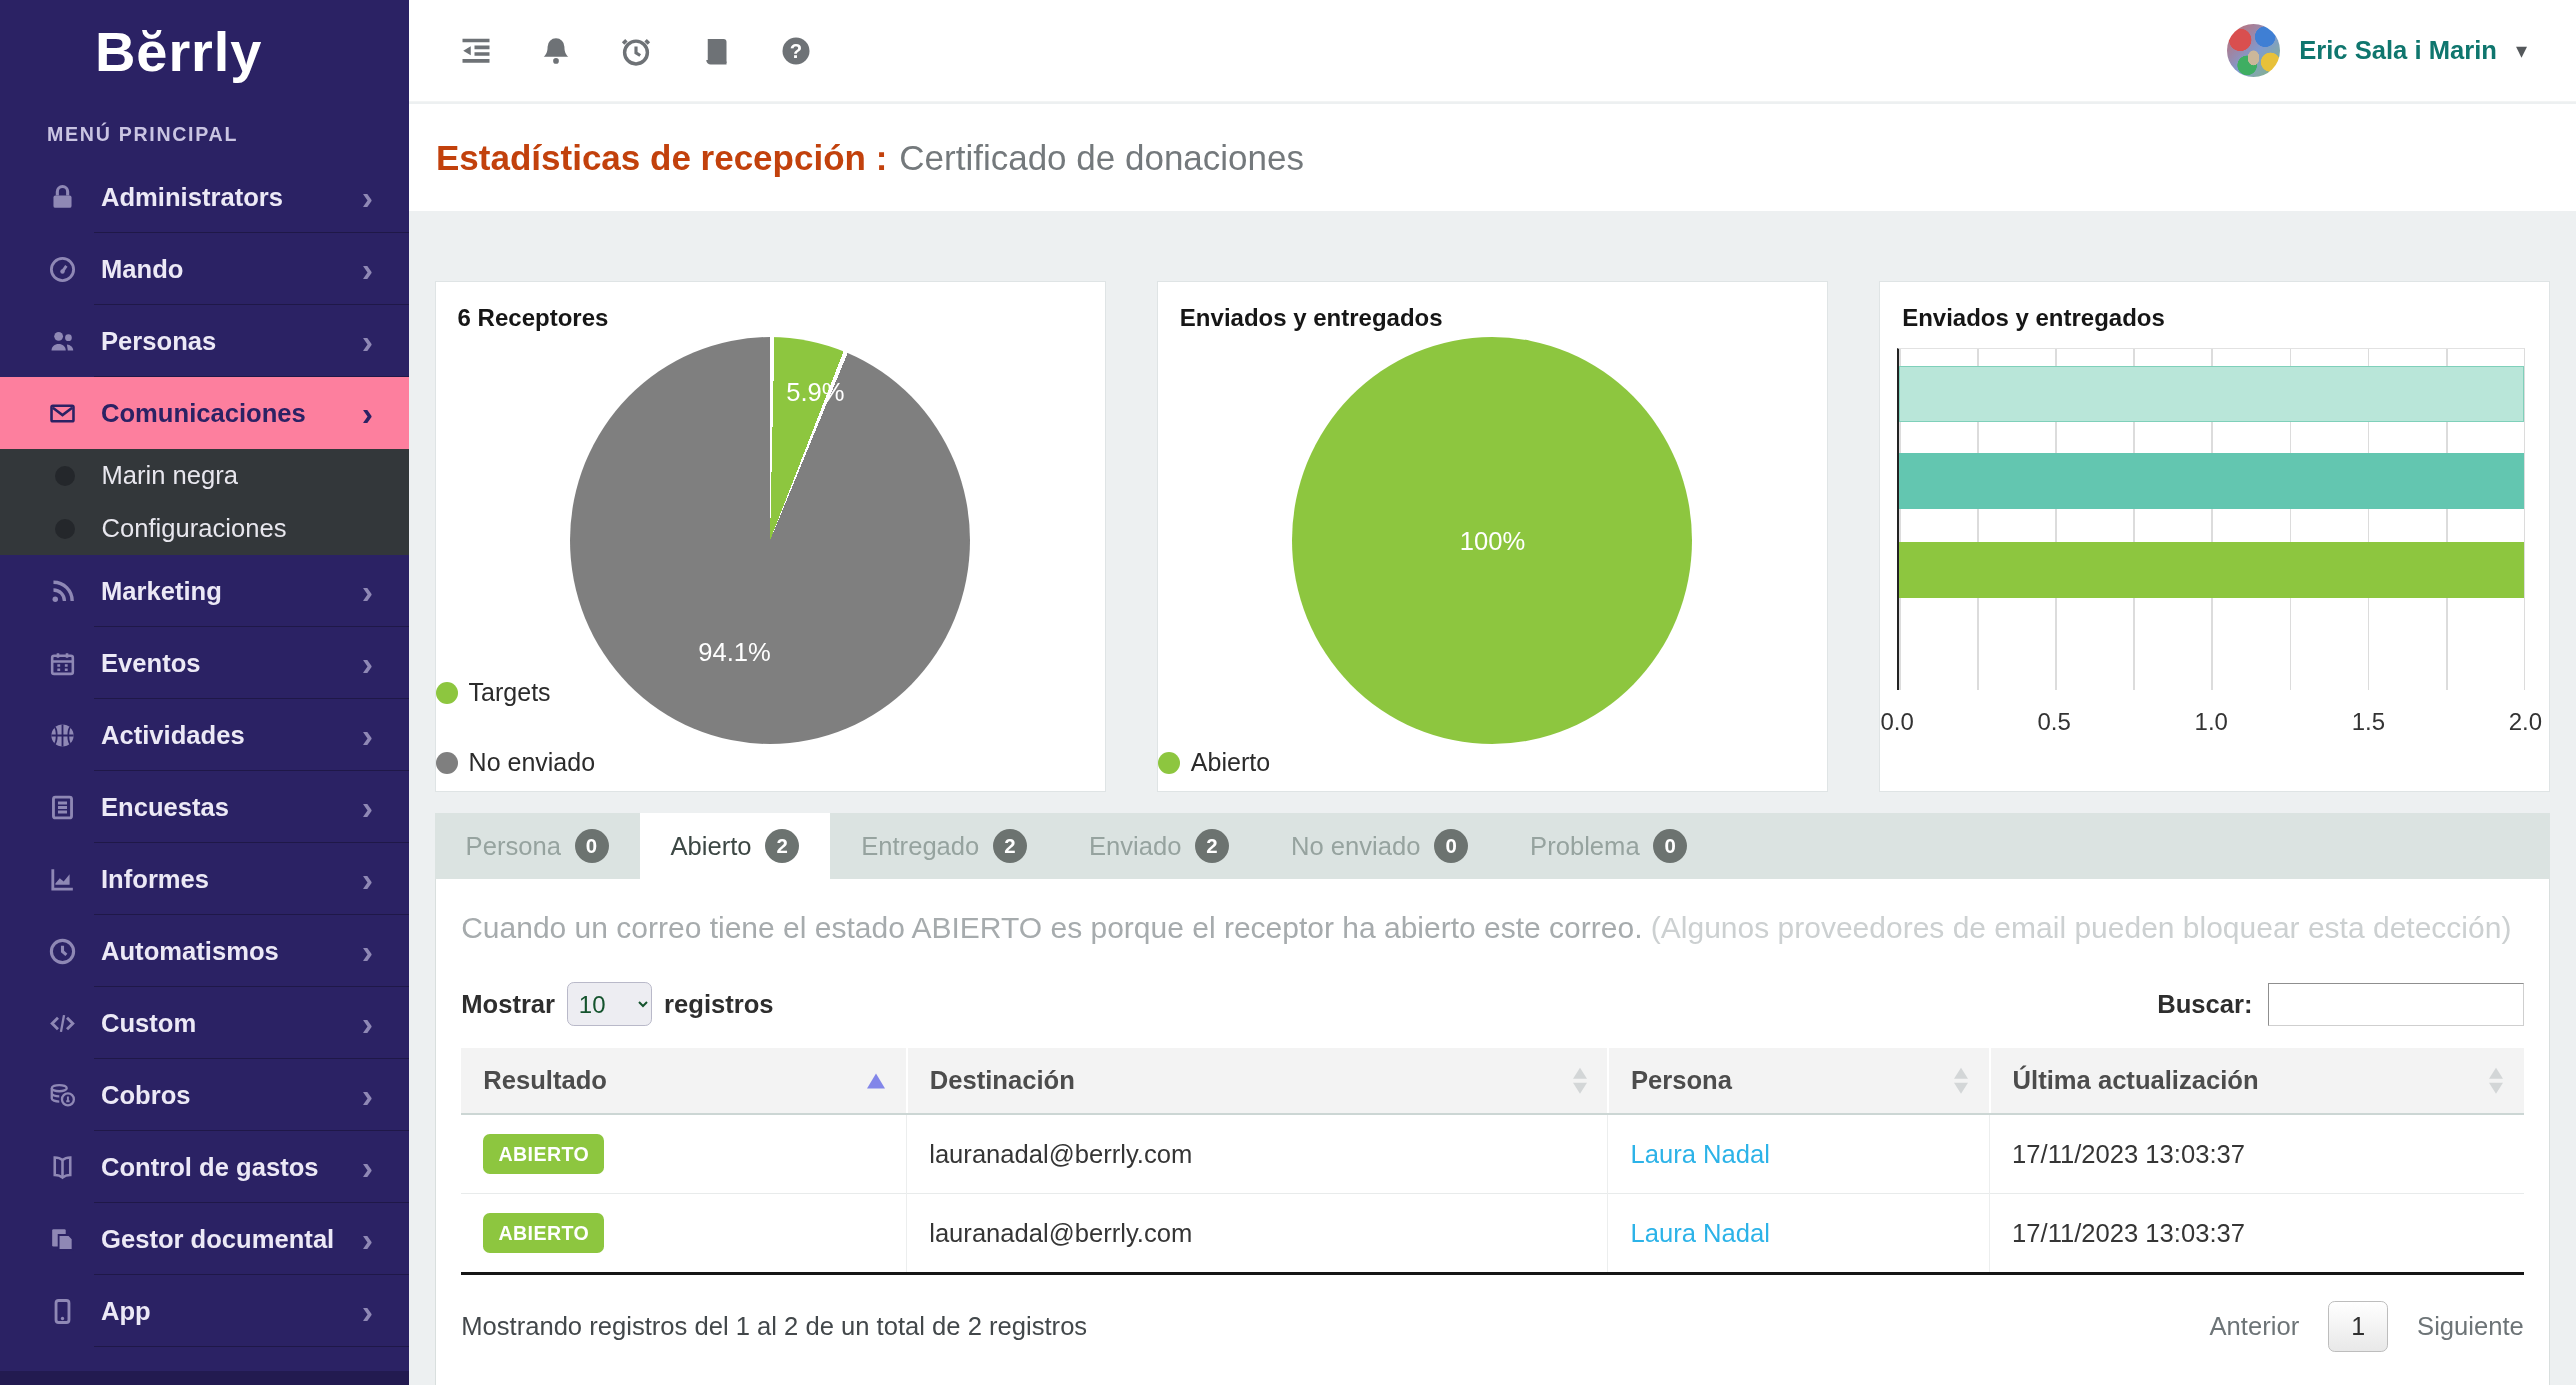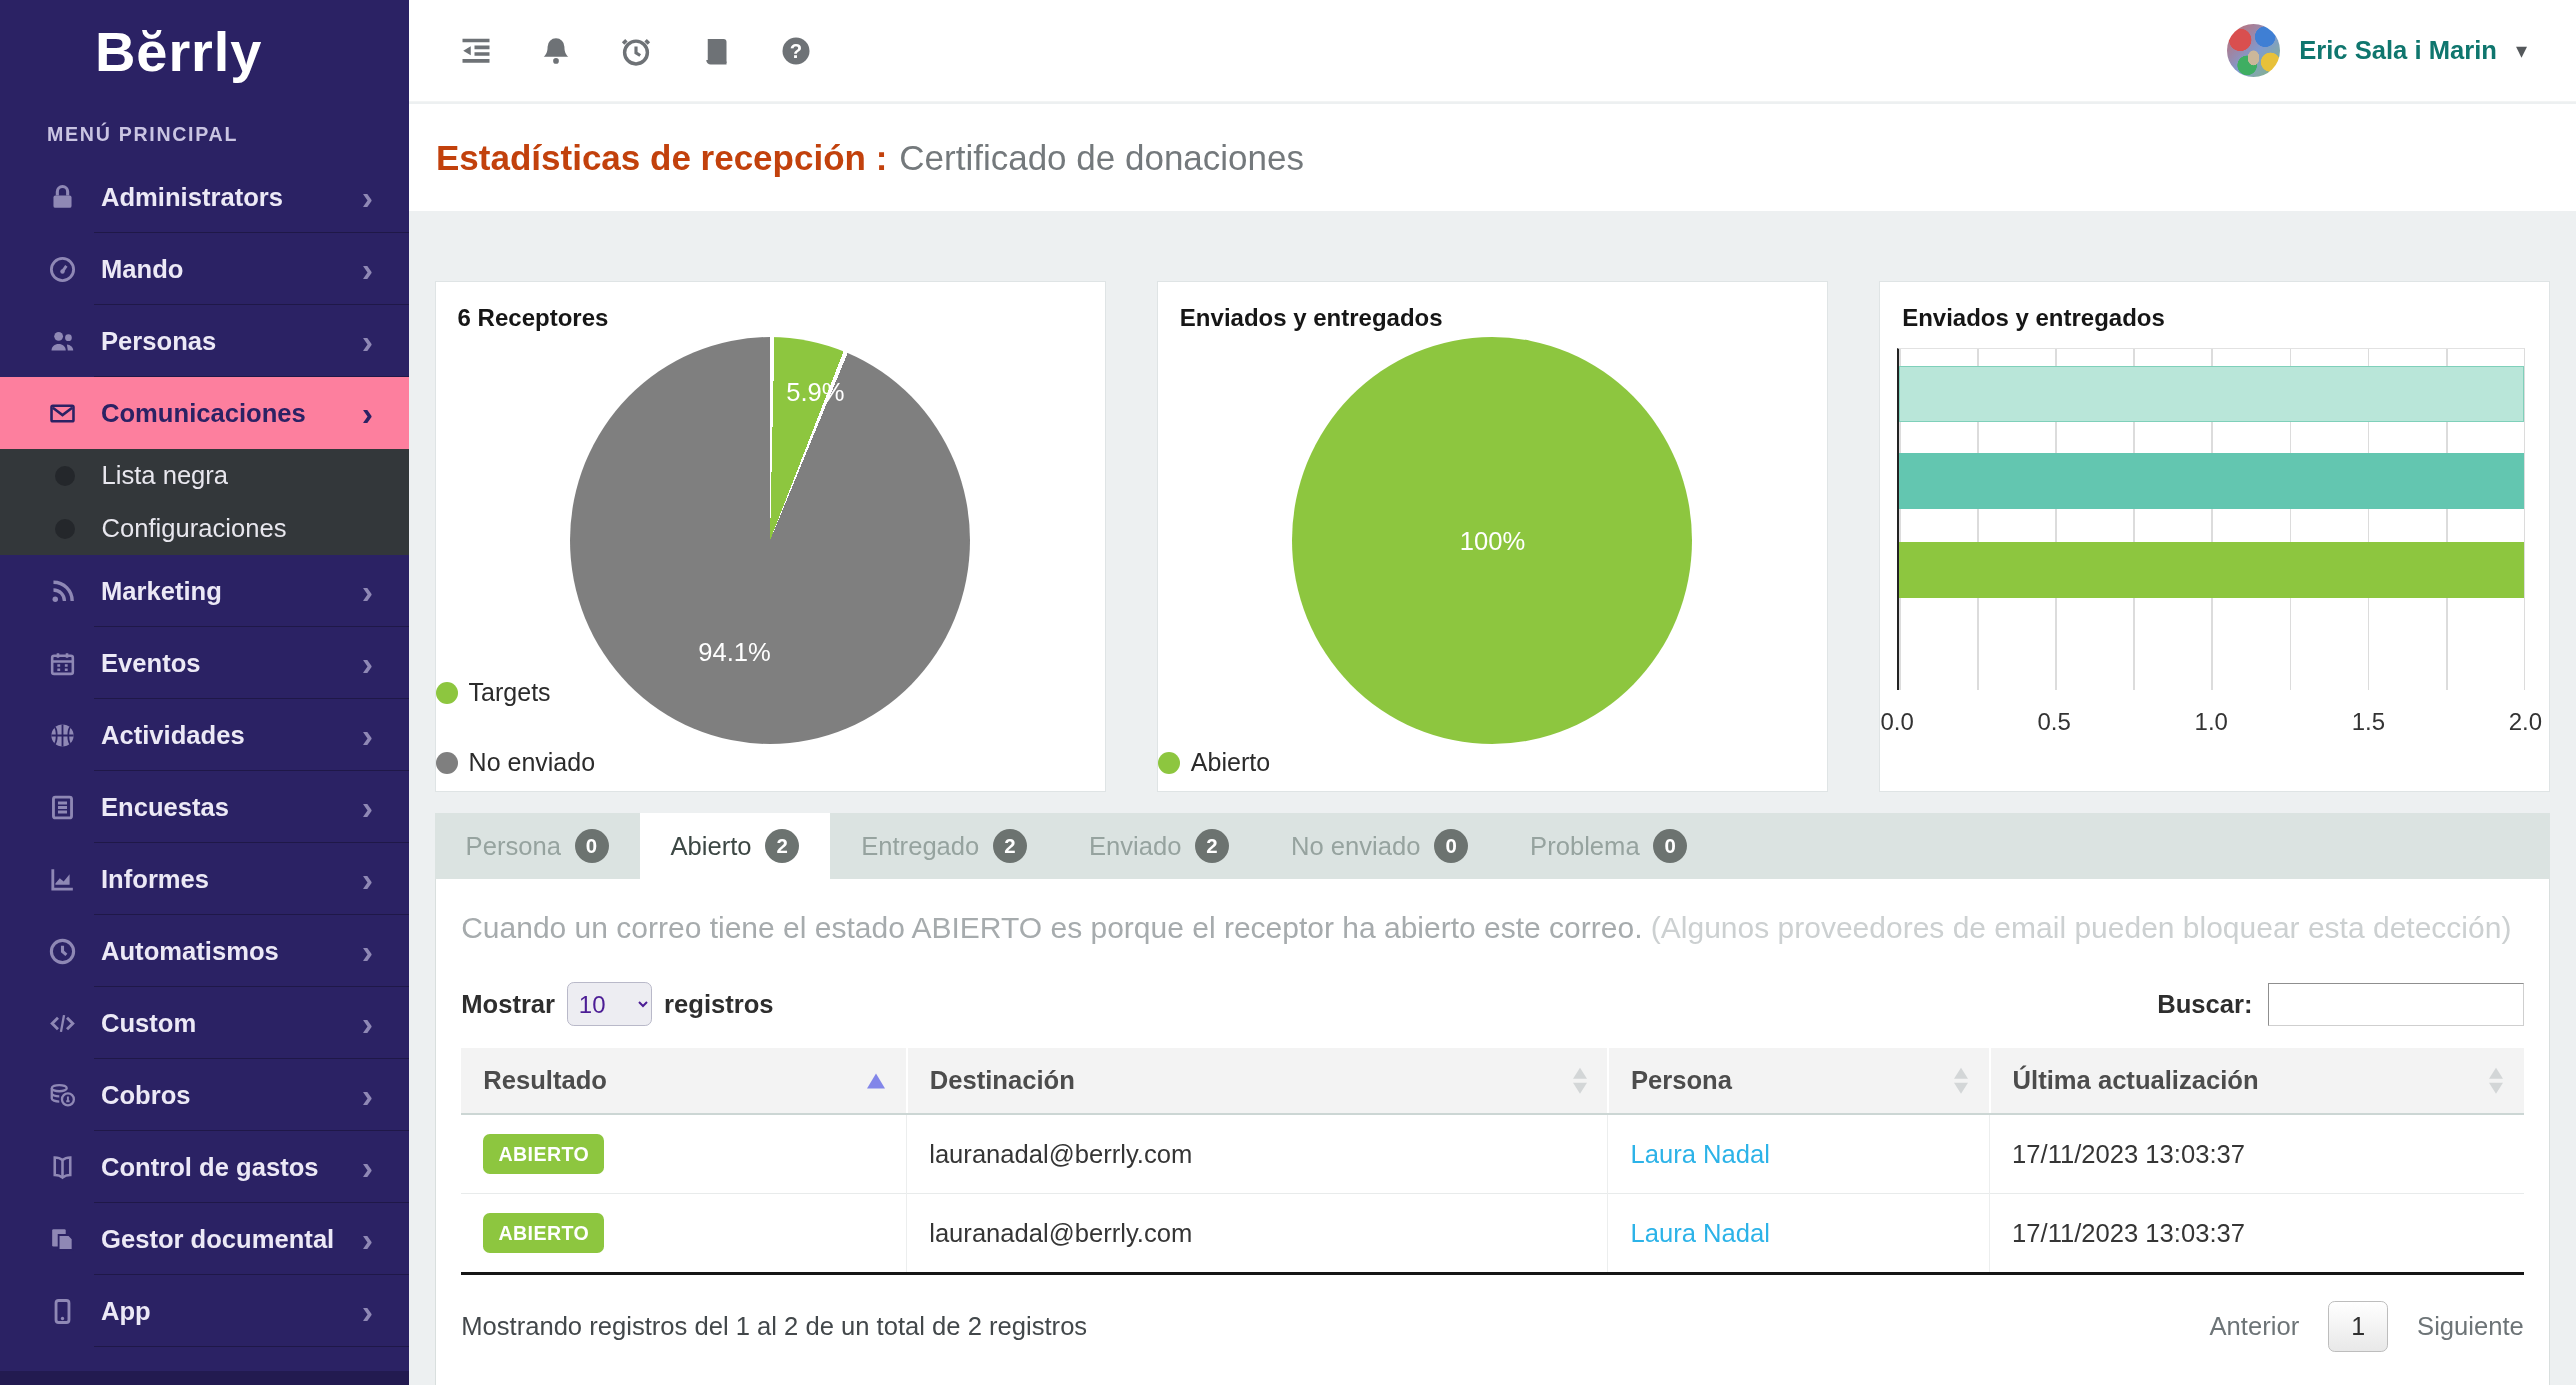--- a/index.html
+++ b/index.html
@@ -81,21 +81,21 @@
   .tab.active { background:#fff; color:#3c4744; }
   .badge { min-width:34px; height:34px; padding:0 5.1px; border-radius:17px; background:#6c7370; color:#fff;
     font-size:20.4px; font-weight:700; display:flex; align-items:center; justify-content:center; }
 
   
   .panel { background:#fff; border:0.9px solid #d9dfde; border-top:none; padding:32px 25.6px 36px; }
   .info-line { font-size:30px; color:#a6abad; }
   .info-note { color:#ccd0d1; }
   .controls { margin-top:37px; display:flex; align-items:center; }
   .ctl-label { font-size:25.6px; font-weight:700; color:#2e2e2e; }
-  .page-size { margin:0 12px; width:85px; height:44px; font-size:24px; color:#4c1d95; border:1.7px solid #b9b9c9;
+  .page-size { margin:0 12px; width:85px; height:44px; font-size:24px; color:#14532d; border:1.7px solid #b9b9c9;
     border-radius:6.8px; background:#ededf2; padding:0 6.8px; font-family:inherit; }
   .ctl-spacer { flex:1; }
   .search-input { margin-left:15.3px; width:256px; height:43px; border:1.7px solid; border-color:#8f8f8f #cfcfcf #cfcfcf #8f8f8f;
     font-size:24px; padding:0 10.2px; background:#fff; font-family:inherit; }
 
   table { width:100%; border-collapse:collapse; table-layout:fixed; margin-top:22px; border-bottom:3.4px solid #161616; }
   th { background:#f3f3f3; text-align:left; padding:18px 22px; font-size:25.6px; color:#4c4c4c;
     border-bottom:2.6px solid #ccd6d4; position:relative; cursor:pointer; }
   th + th { border-left:2.6px solid #fff; }
   .asc-arrow { position:absolute; right:20.4px; top:50%; transform:translateY(-50%);
@@ -173,21 +173,21 @@
             </svg>
           </span>
 
           <span class="s-label">Comunicaciones</span>
           <span class="s-chevron">›</span>
         </div>
 
         <div class="side-item sub">
 
           <span class="s-bullet"></span>
-          <span class="s-label">Lista negra</span>
+          <span class="s-label">Marin negra</span>
 
         </div>
 
         <div class="side-item sub">
 
           <span class="s-bullet"></span>
           <span class="s-label">Configuraciones</span>
 
         </div>
 

